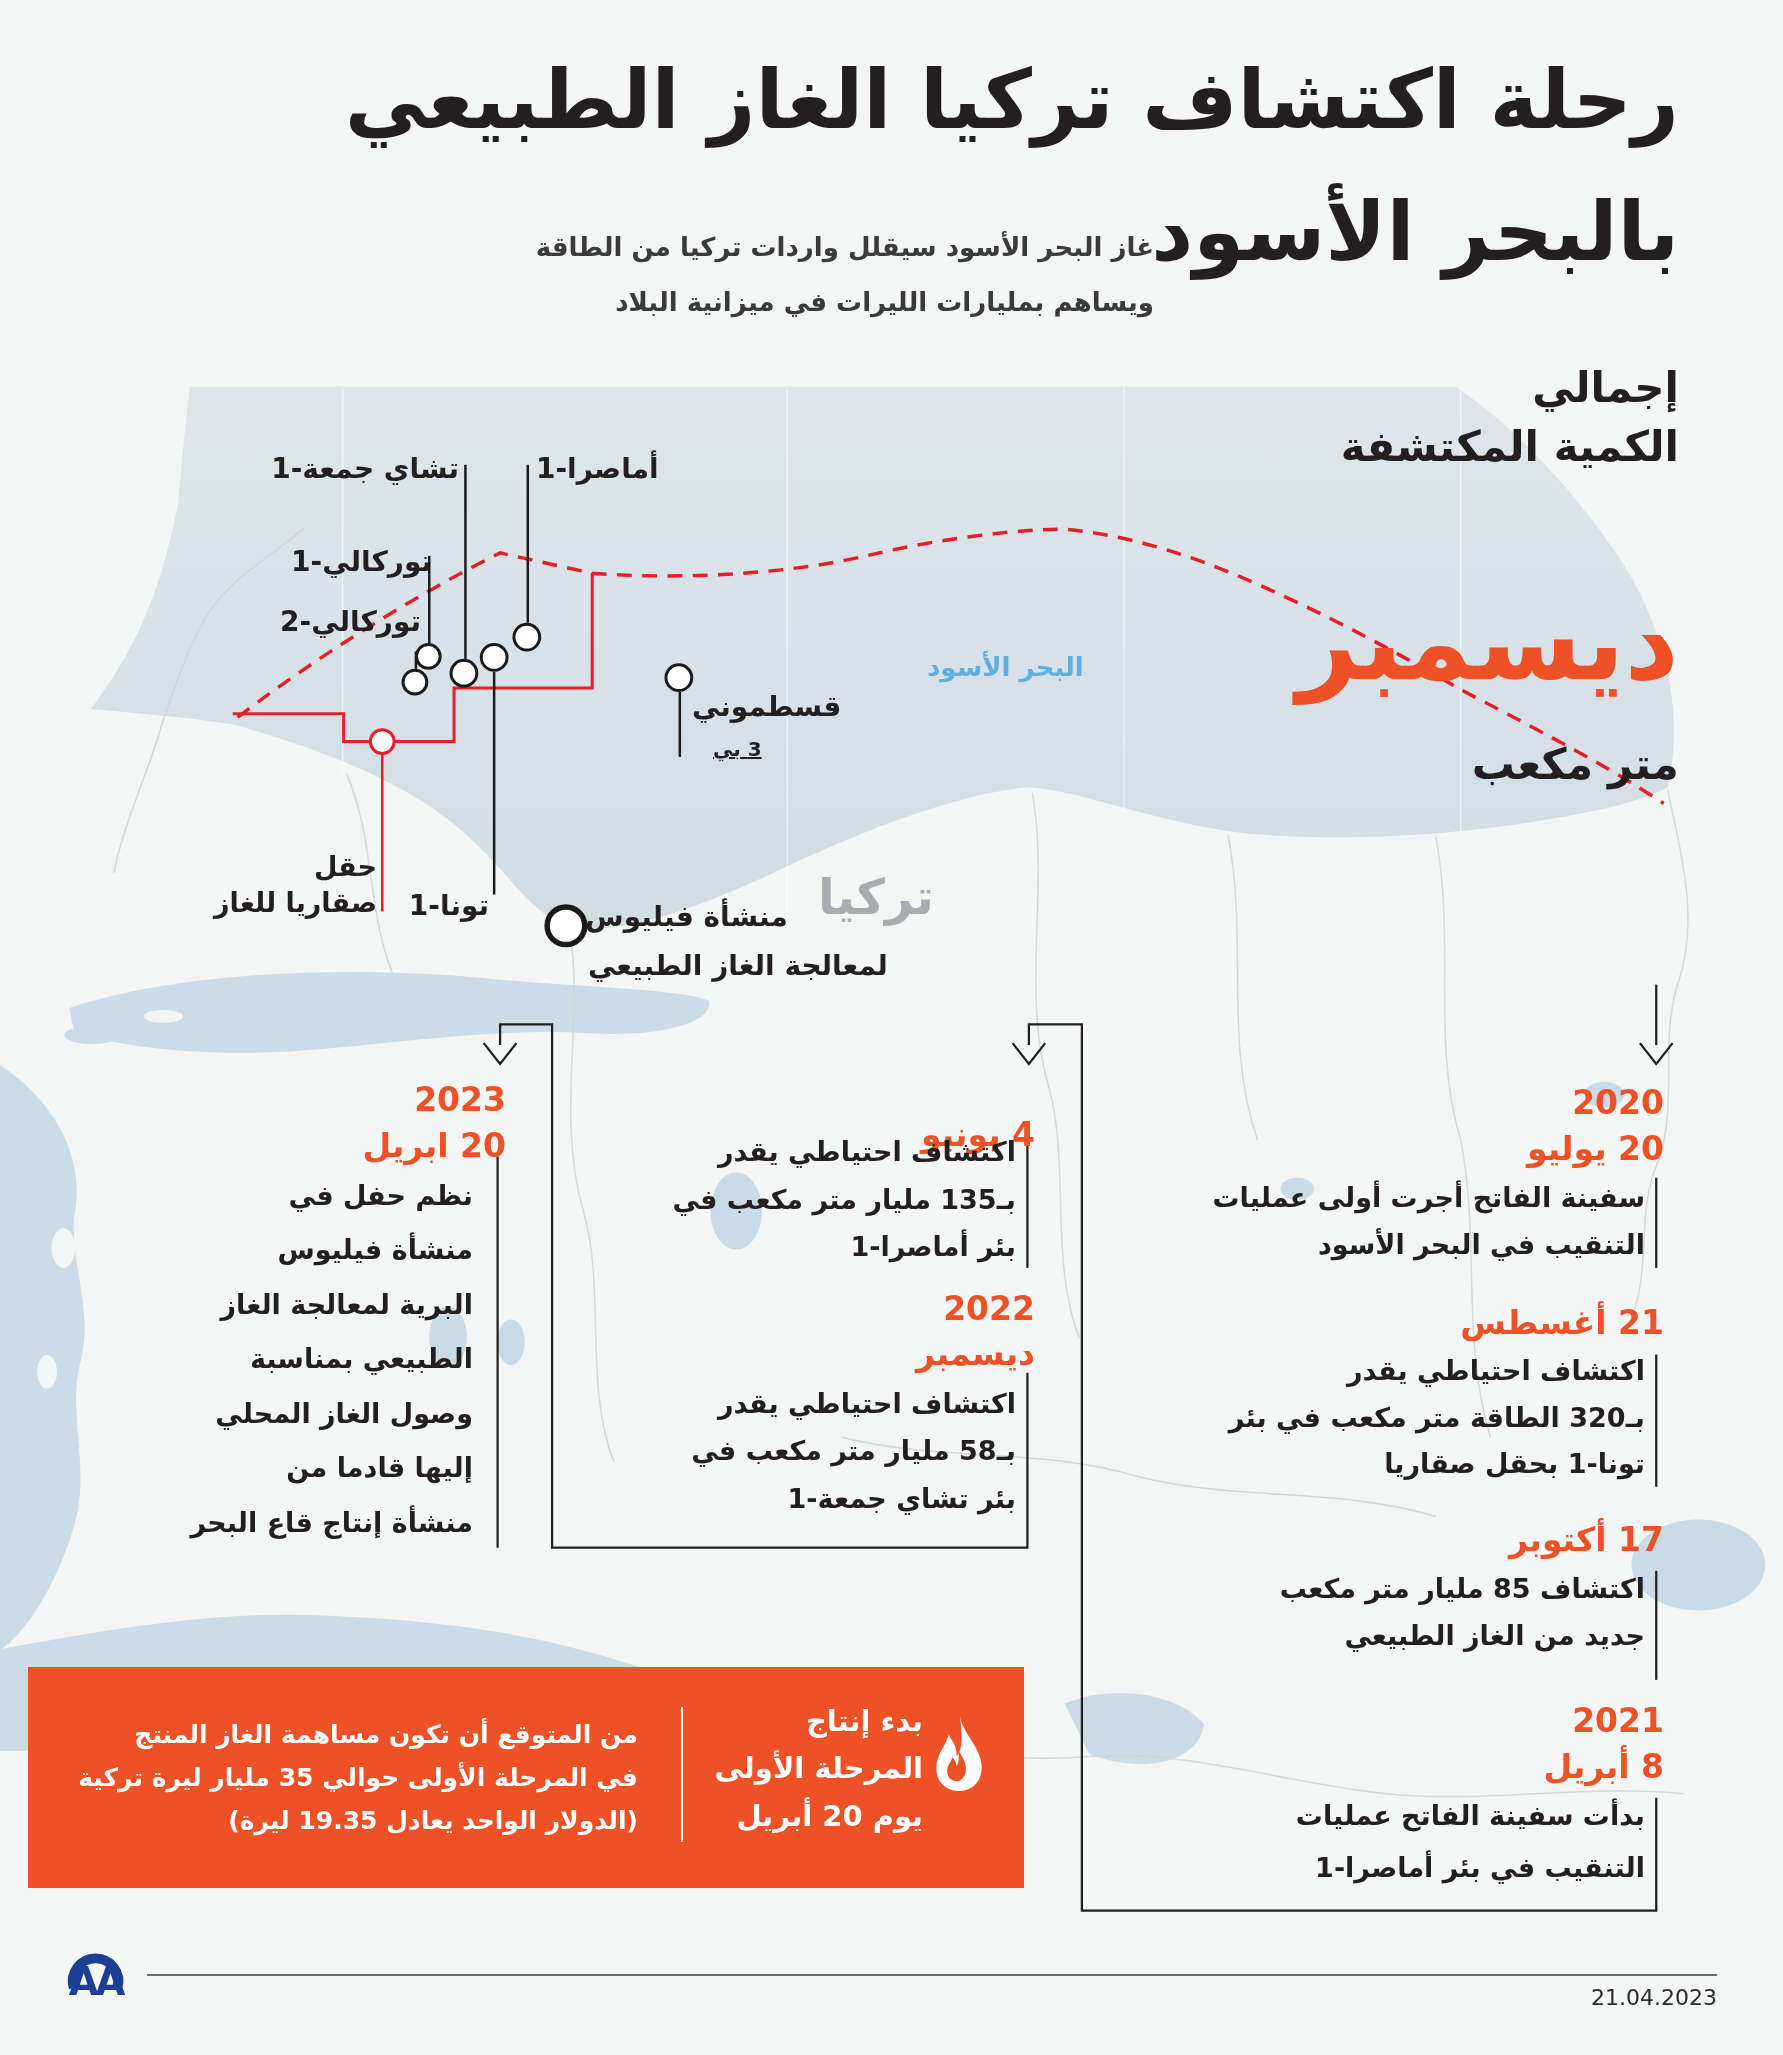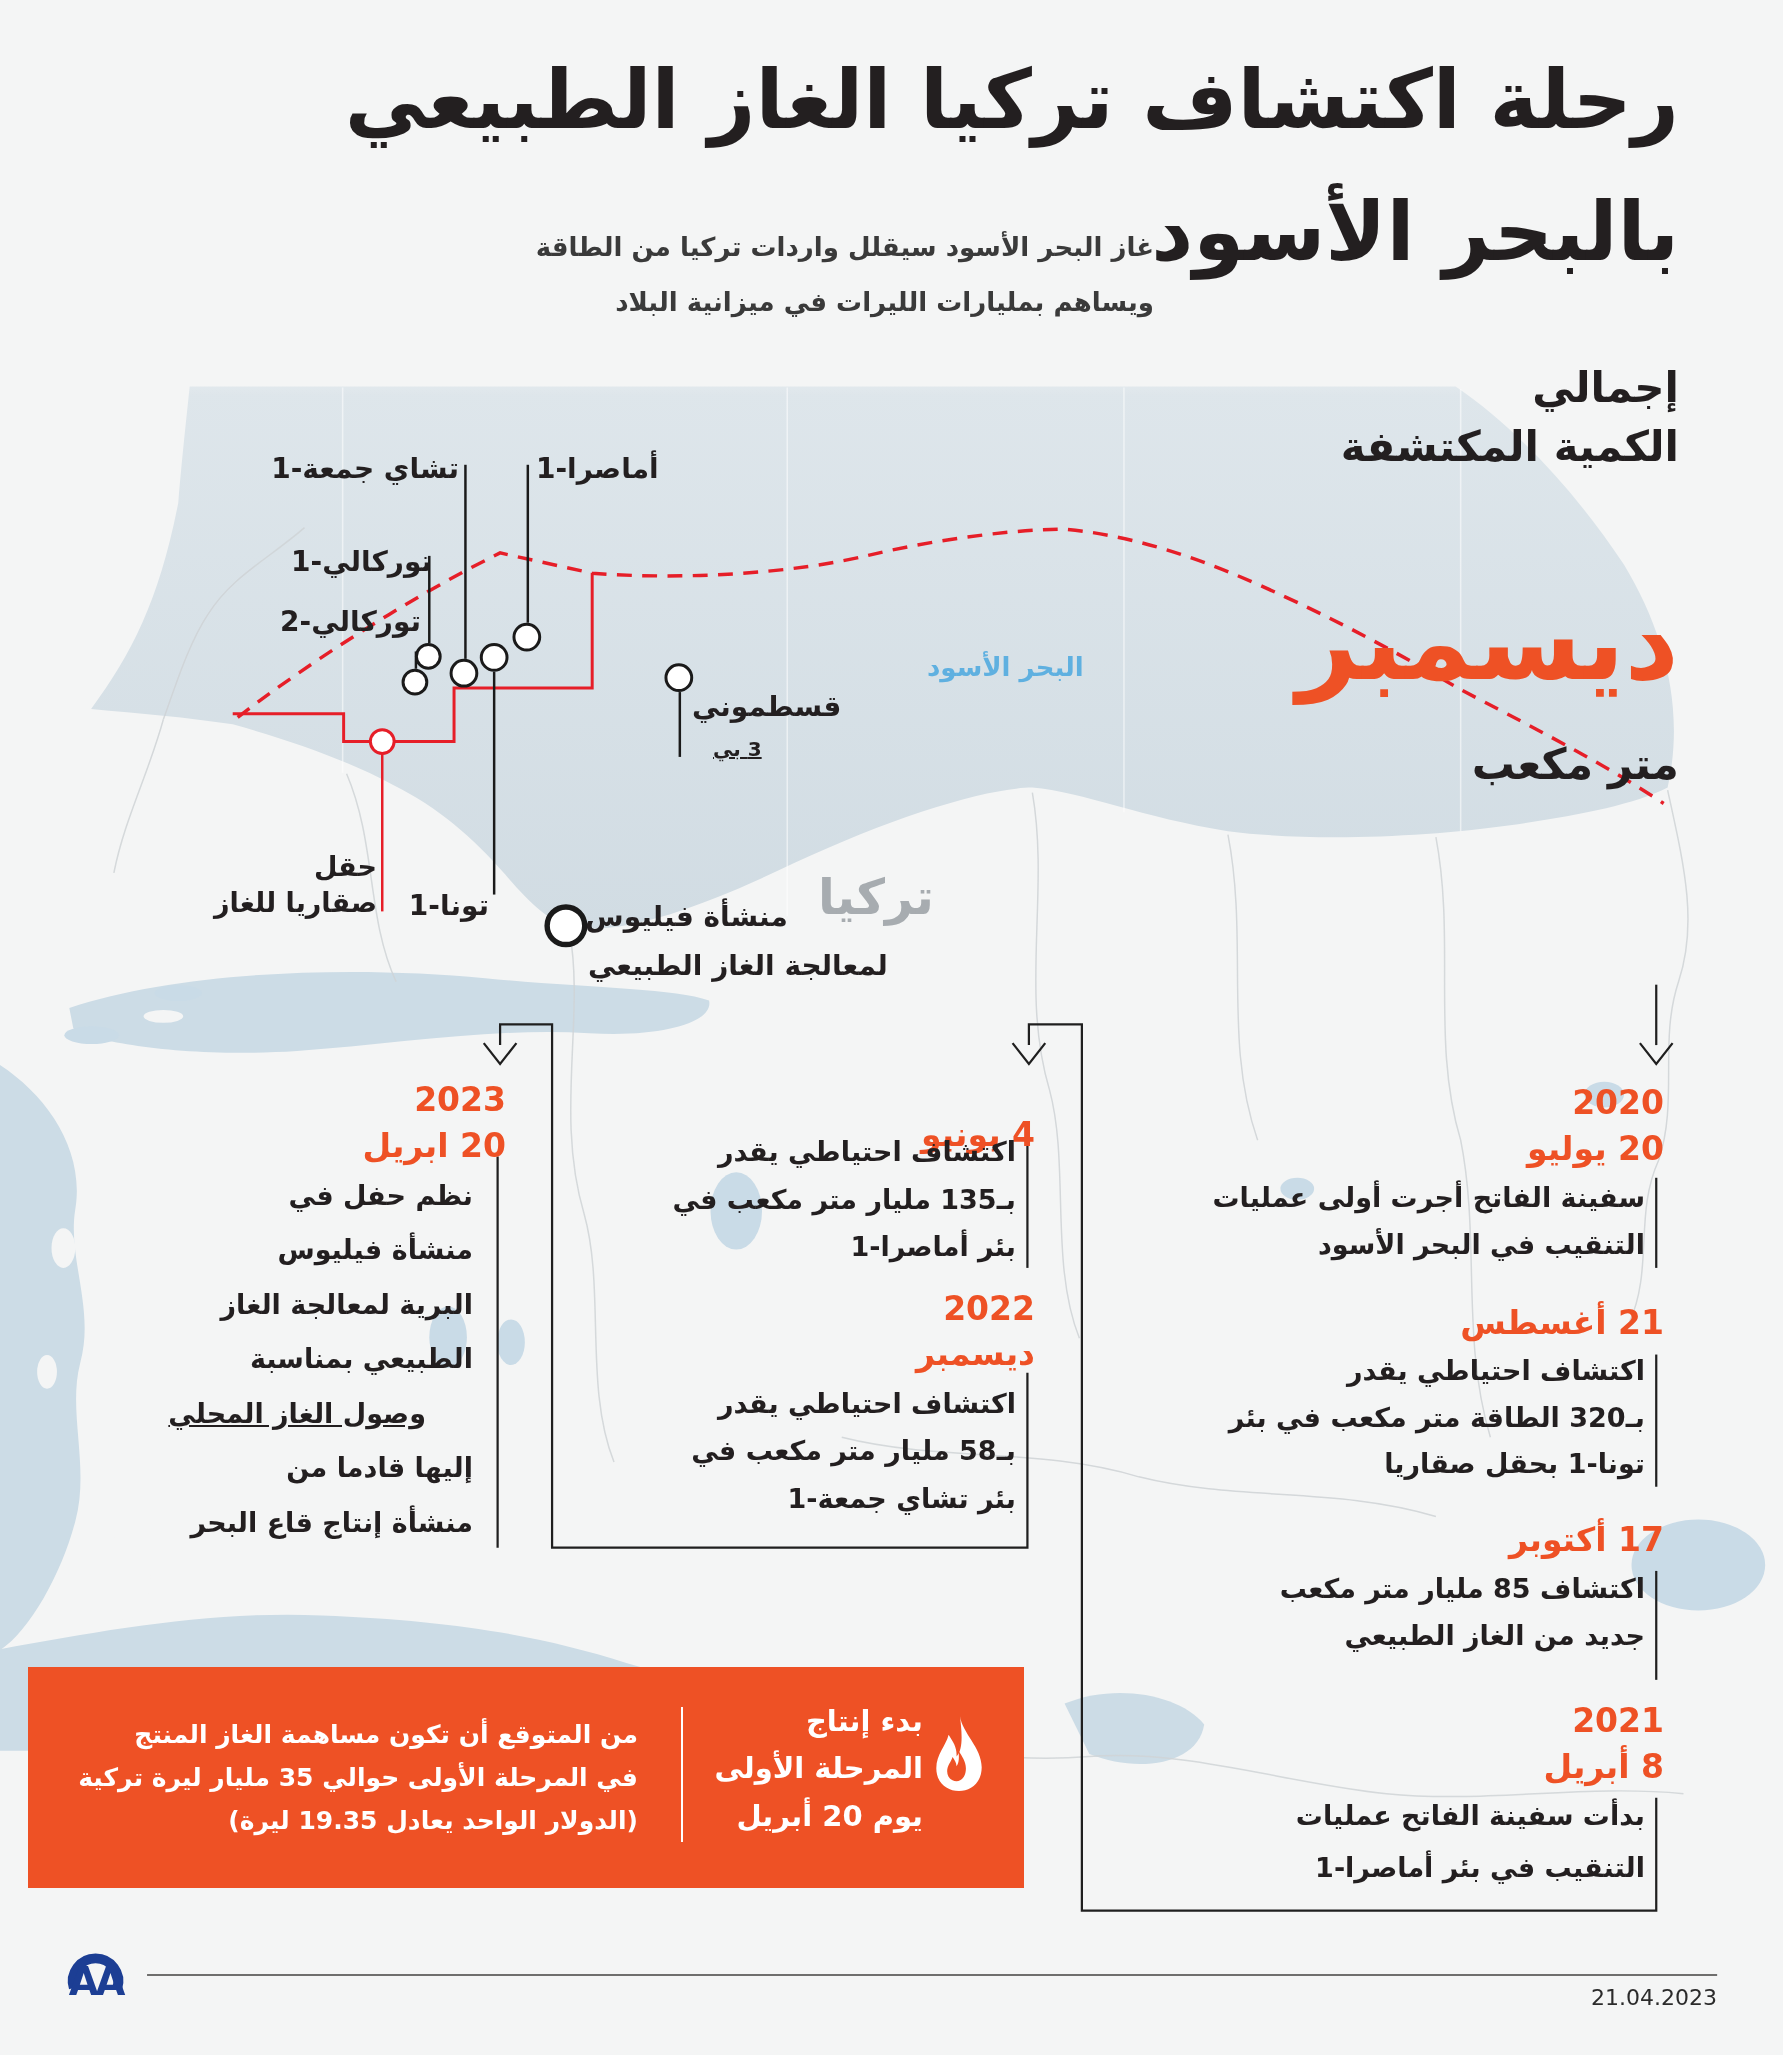--- a/index.html
+++ b/index.html
@@ -208,21 +208,21 @@
   <div class="t" style="right:767px;top:1390px;font-size:27px;">اكتشاف احتياطي يقدر</div>
   <div class="t" style="right:767px;top:1437px;font-size:27px;">بـ58 مليار متر مكعب في</div>
   <div class="t" style="right:767px;top:1485px;font-size:27px;">بئر تشاي جمعة-1</div>
 
   <div class="t orange" style="right:1277px;top:1083px;font-size:33px;">2023</div>
   <div class="t orange" style="right:1277px;top:1129px;font-size:33px;">20 ابريل</div>
   <div class="t" style="right:1310px;top:1182px;font-size:27px;">نظم حفل في</div>
   <div class="t" style="right:1310px;top:1236px;font-size:27px;">منشأة فيليوس</div>
   <div class="t" style="right:1310px;top:1291px;font-size:27px;">البرية لمعالجة الغاز</div>
   <div class="t" style="right:1310px;top:1345px;font-size:27px;">الطبيعي بمناسبة</div>
-  <div class="t" style="right:1357px;top:1400px;font-size:27px;text-decoration:underline;">وصول الغاز المحلي</div>
+  <div class="t" style="right:1310px;top:1400px;font-size:27px;">وصول الغاز المحلي</div>
   <div class="t" style="right:1310px;top:1454px;font-size:27px;">إليها قادما من</div>
   <div class="t" style="right:1310px;top:1509px;font-size:27px;">منشأة إنتاج قاع البحر</div>
 
   <div class="obox" style="left:28px;top:1667px;width:996px;height:221px;">
 
     <svg style="left:905px;top:49px;" width="52" height="75" viewBox="0 0 104 152">
       <path fill="#ffffff" d="M54 0 C58 34 98 64 98 104 C98 136 75 152 52 152 C27 152 6 135 6 106
                C6 78 25 61 31 38 C41 54 48 64 47 82 C62 66 57 28 54 0 Z"></path>
       <path fill="#ee5125" d="M47 132 C36 132 28 124 28 112 C28 100 36 93 39 83 C43 90 47 94 47 102
                C53 94 52 80 51 70 C58 82 66 92 66 106 C66 122 58 132 47 132 Z"></path>

